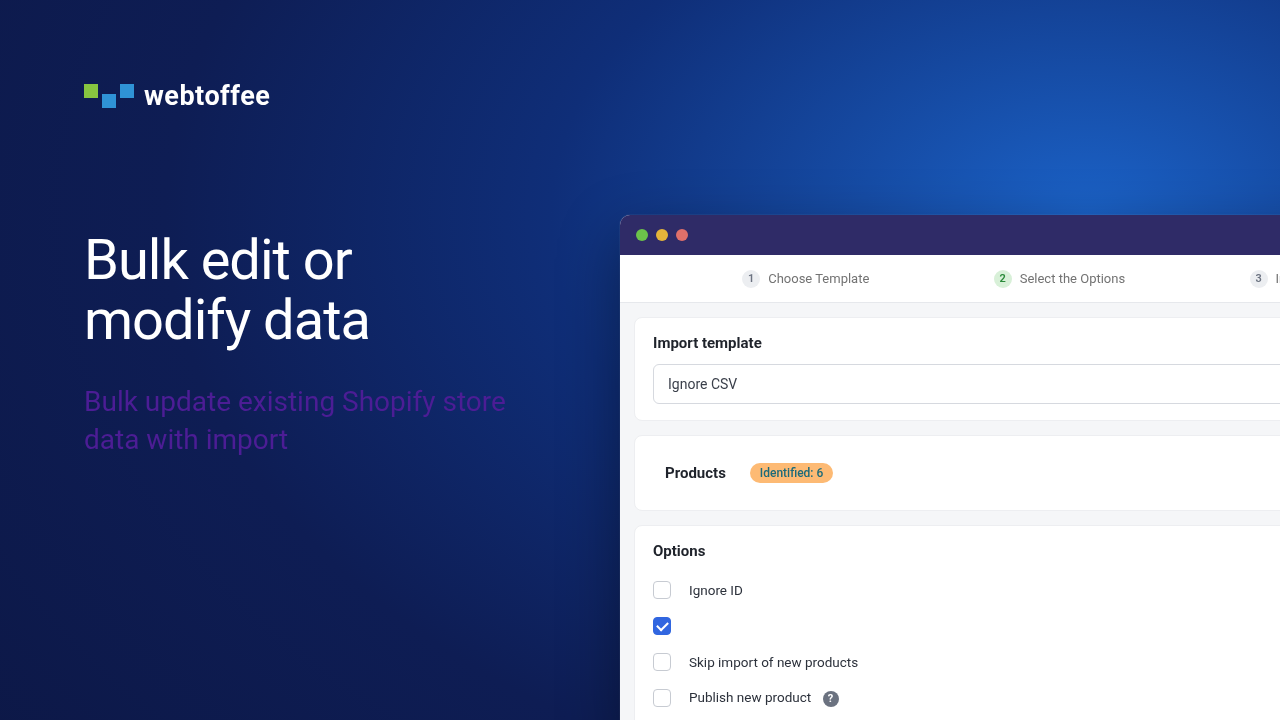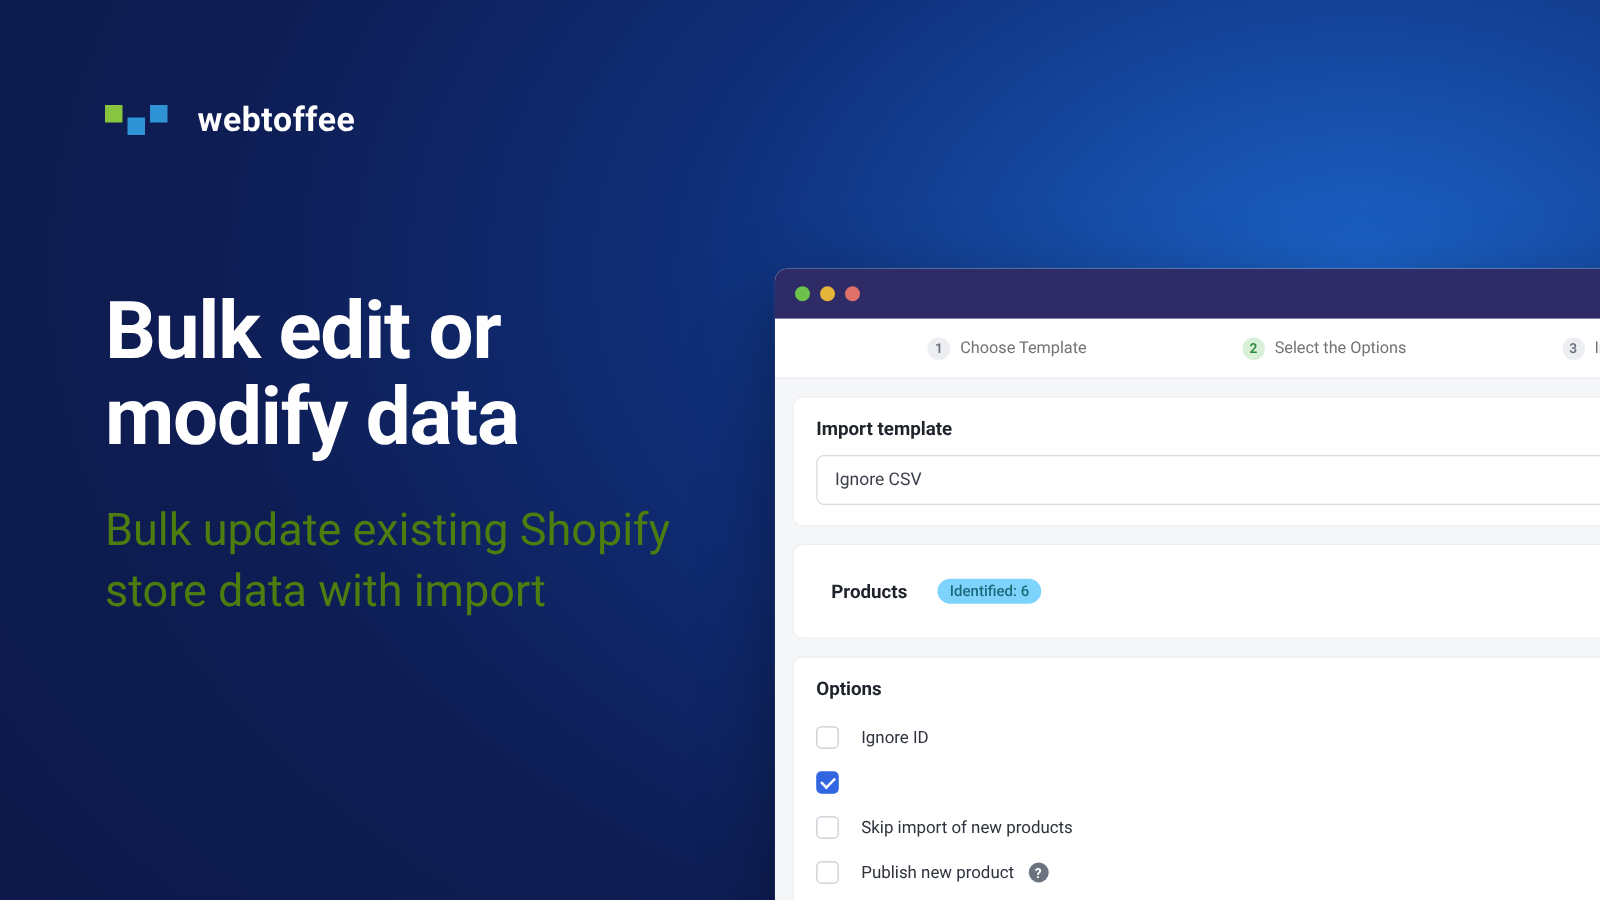--- a/index.html
+++ b/index.html
@@ -10,48 +10,48 @@
     color: #fff;
   }
 
   
   .logo {
     position: absolute;
     left: 84px;
     top: 80px;
     display: flex;
     align-items: center;
-    gap: 24px;
+    gap: 10px;
   }
   .logo-mark { display: flex; gap: 4px; }
   .logo-sq { width: 14px; height: 14px; }
   .logo-sq.a { background: #87c540; }
   .logo-sq.b { background: #2f93d6; align-self: flex-end; margin-top: 10px; }
   .logo-sq.c { background: #2f93d6; }
   .logo-text { font-size: 27px; font-weight: 700; color: #fff; letter-spacing: 0.5px; }
 
   
   .hero {
     position: absolute;
     left: 84px;
     top: 230px;
     max-width: 480px;
   }
   .hero h1 {
-    font-size: 64px;
+    font-size: 56px;
     line-height: 1.08;
-    font-weight: 700;
+    font-weight: 400;
     letter-spacing: -1px;
     margin-bottom: 28px;
   }
   .hero p {
-    font-size: 36px;
+    font-size: 28px;
     line-height: 1.35;
     font-weight: 400;
-    color: #4d7c0f;
+    color: #4c1d95;
     margin-top: 32px;
   }
 
   
   .window {
     position: absolute;
     left: 620px;
     top: 215px;
     width: 800px;
     background: #f5f6f8;
@@ -112,21 +112,21 @@
     border-radius: 6px;
     padding: 0 14px;
     font-size: 14px;
     color: #3a3f4a;
     background: #fff;
     display: flex; align-items: center;
   }
 
   .products-row { display: flex; align-items: center; gap: 12px; }
   .badge {
-    background: #7dd3fc;
+    background: #fdba74;
     color: #1c6b7a;
     border-radius: 12px;
     padding: 3px 10px;
     font-size: 12px;
     font-weight: 500;
   }
 
   .option-row {
     display: flex;
     align-items: center;

